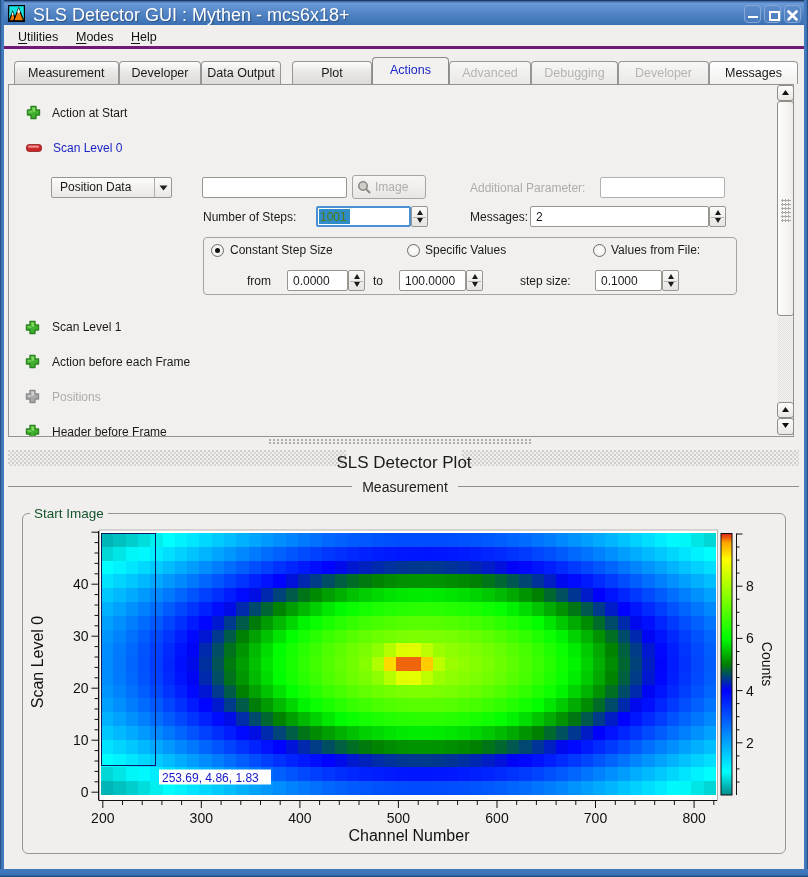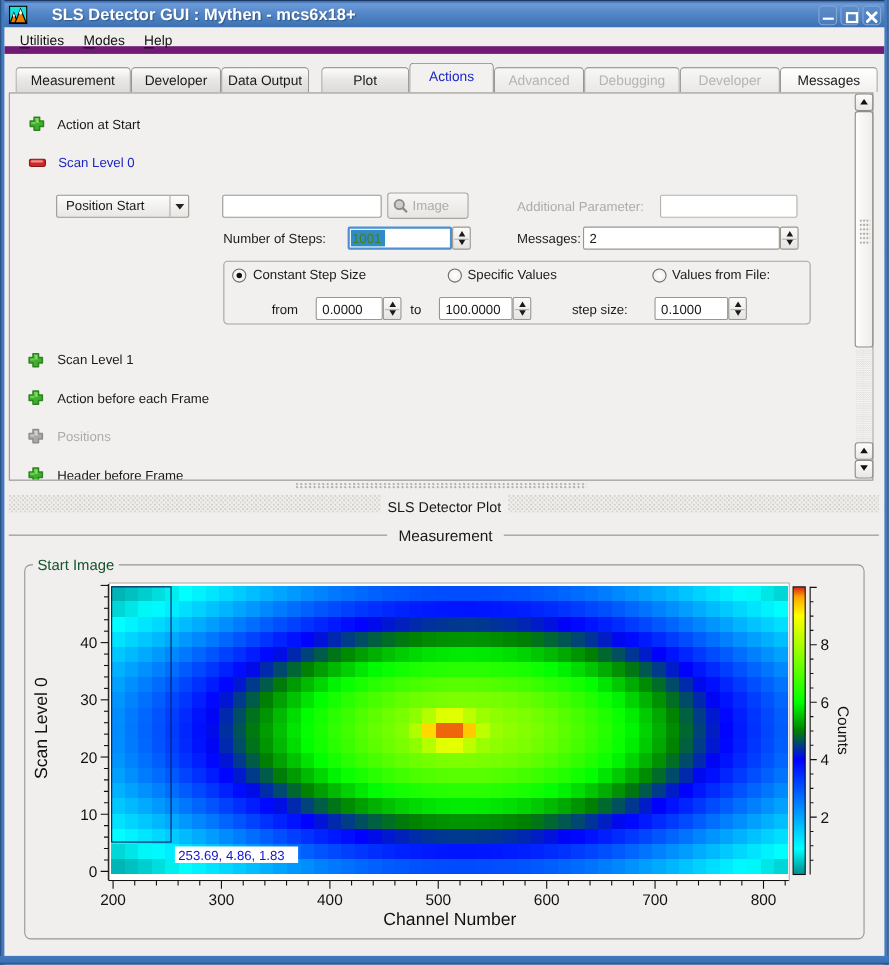--- a/index.html
+++ b/index.html
@@ -3,28 +3,28 @@
 html,body{margin:0;padding:0;width:808px;height:877px;background:#fff;font-family:"Liberation Sans",sans-serif;-webkit-font-smoothing:antialiased;}
 *{box-sizing:border-box;}
 .abs{position:absolute;}
 #win{position:absolute;left:0;top:0;width:808px;height:877px;background:#f0efed;}
 
 #bL{left:0;top:1;width:4px;height:877px;background:linear-gradient(90deg,#1f4677,#4379bd 45%,#4379bd);}
 #bR{left:804px;top:0;width:4px;height:877px;background:linear-gradient(90deg,#4379bd,#4379bd 55%,#1f4677);}
 #bB{left:0;top:869px;width:808px;height:8px;background:linear-gradient(#4379bd,#3a72b8 70%,#1f4677);}
 
 #title{left:1px;top:0;width:806px;height:25px;background:linear-gradient(#37629f,#6b9ad8 10%,#5285c6 50%,#3a70b2 100%);border-top:1px solid #1c3a66;}
-#title .txt{position:absolute;left:46px;top:4px;font-size:15px;font-weight:bold;color:#fff;text-shadow:1px 1px 1px rgba(0,0,0,.3);}
+#title .txt{position:absolute;left:32px;top:4px;font-size:18px;font-weight:normal;color:#fff;text-shadow:1px 1px 1px rgba(0,0,0,.3);}
 #icon{position:absolute;left:7px;top:4px;width:17px;height:17px;}
 .wbtn{position:absolute;top:4px;width:17px;height:18px;border:1px solid #84a7d7;border-radius:4px;background:linear-gradient(#5e8cca,#4a7cbd);}
 .wbtn.min::after{content:"";position:absolute;left:3px;bottom:4px;width:10px;height:2.5px;background:#fff;}
 .wbtn.max::after{content:"";position:absolute;left:4px;top:4.5px;width:6.5px;height:6.5px;border:2px solid #fff;}
 .wbtn.cls svg{display:block;margin:3.5px auto 0;}
 
-#menubar{left:4px;top:25px;width:800px;height:24px;background:#f0efed;border-bottom:7px solid #701a75;}
+#menubar{left:4px;top:25px;width:800px;height:24px;background:#f0efed;border-bottom:3px solid #701a75;}
 #menubar span{position:absolute;top:5px;font-size:12.5px;color:#111;}
 #menubar u{text-decoration:underline;text-underline-offset:2px;}
 
 .tab{position:absolute;top:61px;height:23px;border:1px solid #969696;border-bottom:none;border-radius:4px 4px 0 0;background:linear-gradient(#fdfdfd,#e9e8e6 45%,#dcdbd9);font-size:12.5px;color:#1a1a1a;text-align:center;line-height:22px;}
 .tab.dis{color:#b5b4b1;background:linear-gradient(#f7f7f6,#e9e8e6);}
 .tab.msg{background:linear-gradient(#ffffff,#f1f0ee);}
 .tab.sel{top:57px;height:28px;background:#f2f1f0;color:#1b27c9;line-height:24px;border-color:#8a8a8a;}
 
 #pane{left:8px;top:84px;width:786px;height:353px;border:1px solid #95938e;background:#f1f0ee;overflow:hidden;}
 #pane .lbl{position:absolute;font-size:12px;color:#1a1a1a;white-space:nowrap;}
@@ -46,21 +46,21 @@
 .minus{position:absolute;width:16px;height:8px;}
 
 .sbtn{position:absolute;left:777px;width:17px;border:1px solid #8f8d88;border-radius:3px;background:linear-gradient(#fcfcfb,#e9e7e4);}
 .sbtn svg{display:block;margin:3px auto 0;}
 #sthumb{position:absolute;left:777px;top:101px;width:17px;height:215px;border:1px solid #8f8d88;border-radius:3px;background:linear-gradient(90deg,#fdfdfc,#efedea);}
 #sgrip{position:absolute;left:3px;top:97px;width:10px;height:24px;background-image:radial-gradient(circle at 1.5px 1.5px,#a9a7a2 1px,transparent 1.2px);background-size:3px 4px;}
 #strack{position:absolute;left:778px;top:317px;width:15px;height:85px;background:#f4f3f1;background-image:conic-gradient(#e3e1de 25%,transparent 0 50%,#e3e1de 0 75%,transparent 0);background-size:2px 2px;}
 
 #splitdots{position:absolute;left:269px;top:439px;width:264px;height:5px;background-image:radial-gradient(circle at 1px 1px,#b1afab 0.9px,transparent 1.1px);background-size:4px 3px;}
 .hatch{position:absolute;top:450px;height:16px;background-image:radial-gradient(circle at 1px 1px,#d0cec9 0.9px,transparent 1.05px),radial-gradient(circle at 1px 1px,#d8d6d2 0.9px,transparent 1.05px);background-size:4px 4px,4px 4px;background-position:0 0,2px 2px;}
-#docklbl{position:absolute;top:453px;left:0;width:808px;text-align:center;font-size:13px;color:#1a1a1a;}
+#docklbl{position:absolute;top:453px;left:0;width:808px;text-align:center;font-size:17px;color:#1a1a1a;}
 
 #mline1{position:absolute;left:8px;top:486px;width:344px;height:1px;background:#908e89;}
 #mline2{position:absolute;left:458px;top:486px;width:341px;height:1px;background:#908e89;}
 #mtitle{position:absolute;left:352px;top:479px;width:106px;text-align:center;font-size:14px;color:#1a1a1a;}
 #simg{position:absolute;left:22px;top:513px;width:764px;height:341px;border:1px solid #98968f;border-radius:6px;}
 #simglbl{position:absolute;left:30px;top:506px;background:#f0efed;padding:0 4px;font-size:13.5px;color:#14532d;}
 </style></head>
 <body>
 <div id="win">
   <div id="title" class="abs">
@@ -101,21 +101,21 @@
         <path d="M5.8 2.5 h3.4 v4.3 h-2 Z" fill="#8ee069" opacity="0.85"></path>
         <path d="M2.5 5.8 h4 v2 h-4 Z" fill="#8ee069" opacity="0.6"></path>
       </svg>
       <div class="lbl" style="left:43px;top:21px">Action at Start</div>
       <svg class="minus" style="left:17px;top:59px" viewBox="0 0 16 8">
         <rect x="0.7" y="0.7" width="14.6" height="6.6" rx="2" fill="#cd2828" stroke="#8f1414" stroke-width="1"></rect>
         <rect x="2" y="1.6" width="11" height="2.2" rx="1.1" fill="#ef8d8d"></rect>
       </svg>
       <div class="lbl blue" style="left:44px;top:56px">Scan Level 0</div>
       <div class="combo" style="left:42px;top:92px;width:121px;height:21px"></div>
-      <div class="lbl" style="left:51px;top:95px">Position Start</div>
+      <div class="lbl" style="left:51px;top:95px">Position Data</div>
       <div class="abs" style="left:145px;top:93px;width:1px;height:19px;background:#b0aea9"></div>
       <svg class="abs" style="left:150px;top:100px" width="9" height="6">
         <path d="M0.5 0.5 L8.5 0.5 L4.5 5.5 Z" fill="#222"></path>
       </svg>
       <div class="field" style="left:193px;top:92px;width:145px;height:21px"></div>
       <div class="btn" style="left:343px;top:90px;width:74px;height:24px"></div>
       <svg class="abs" style="left:348px;top:95px" width="15" height="15">
         <circle cx="6" cy="6" r="4.2" fill="#cfcdc9" stroke="#8b8985" stroke-width="1.6"></circle>
         <line x1="9" y1="9" x2="13" y2="13" stroke="#8b8985" stroke-width="2"></line>
       </svg>

